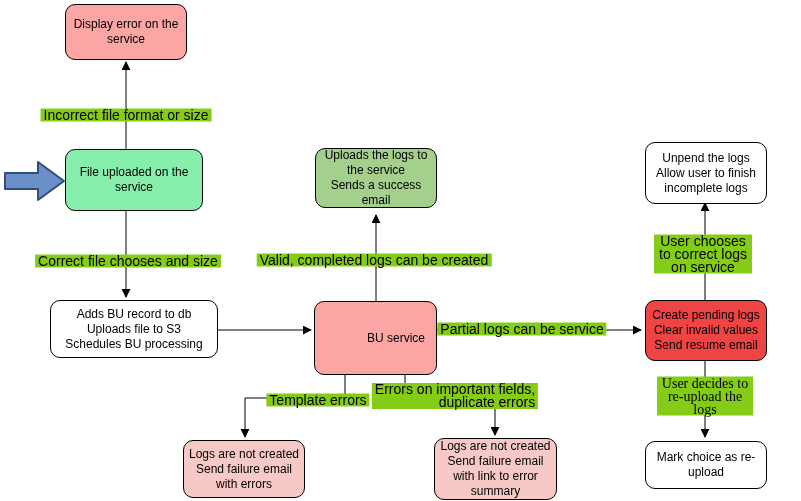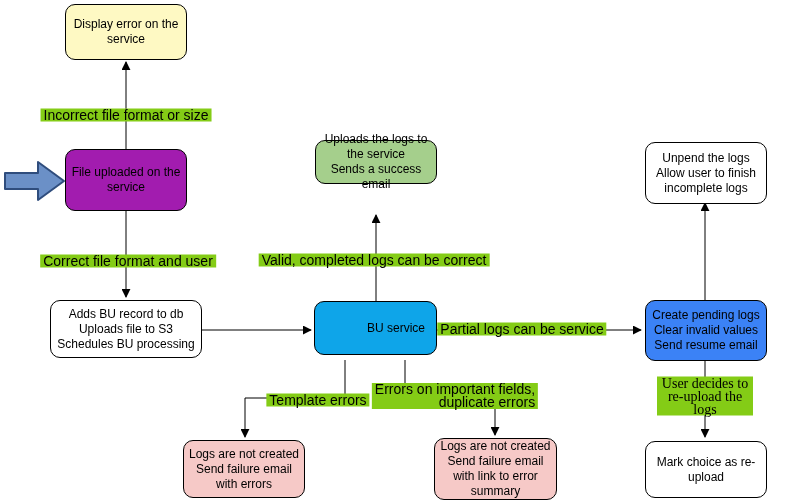--- a/index.html
+++ b/index.html
@@ -36,66 +36,67 @@
     <path d="M202,330 L311,330" fill="none" stroke="#000" stroke-width="1" marker-end="url(#ah)"></path>
     <path d="M376,301 L376,215" fill="none" stroke="#000" stroke-width="1" marker-end="url(#ah)"></path>
     <path d="M437,330 L641,330" fill="none" stroke="#000" stroke-width="1" marker-end="url(#ah)"></path>
     <path d="M345,360 L345,398 L245,398 L245,437" fill="none" stroke="#000" stroke-width="1" marker-end="url(#ah)"></path>
     <path d="M405,360 L405,396 L495,396 L495,435" fill="none" stroke="#000" stroke-width="1" marker-end="url(#ah)"></path>
     <path d="M705,300 L705,203" fill="none" stroke="#000" stroke-width="1" marker-end="url(#ah)"></path>
     <path d="M705,361 L705,437" fill="none" stroke="#000" stroke-width="1" marker-end="url(#ah)"></path>
     <polygon points="5,173 38,173 38,162 64,181 38,200 38,189 5,189" fill="#6b90c7" stroke="#2f4d7d" stroke-width="2" stroke-linejoin="round"></polygon>
   </svg>
 
-  <div class="node" style="left: 65px; top: 4px; width: 122px; height: 56px; background-color: #fef9c3;">Display error on the
+  <div class="node" style="left: 65px; top: 4px; width: 122px; height: 56px; background-color: #fca5a5;">Display error on the
 service</div>
 
-  <div class="node" style="left: 65px; top: 149px; width: 122px; height: 62px; background-color: #a21caf;">File uploaded on the
+  <div class="node" style="left: 65px; top: 149px; width: 138px; height: 62px; background-color: #86efac;">File uploaded on the
 service</div>
 
-  <div class="node" style="left: 50px; top: 300px; width: 152px; height: 58px; background-color: rgb(255, 255, 255);">Adds BU record to db
+  <div class="node" style="left: 50px; top: 300px; width: 168px; height: 58px; background-color: rgb(255, 255, 255);">Adds BU record to db
 Uploads file to S3
 Schedules BU processing</div>
 
-  <div class="node" style="left: 315px; top: 140px; width: 122px; height: 44px; background-color: rgb(165, 207, 140);">Uploads the logs to
+  <div class="node" style="left: 315px; top: 148px; width: 122px; height: 60px; background-color: rgb(165, 207, 140);">Uploads the logs to
 the service
 Sends a success
 email</div>
 
-  <div class="node" style="left: 314px; top: 301px; width: 123px; height: 54px; background-color: #0ea5e9; padding-left: 43px;">BU service</div>
+  <div class="node" style="left: 314px; top: 301px; width: 123px; height: 74px; background-color: #fca5a5; padding-left: 43px;">BU service</div>
 
   <div class="node" style="left: 183px; top: 440px; width: 122px; height: 58px; background-color: rgb(246, 201, 199);">Logs are not created
 Send failure email
 with errors</div>
 
   <div class="node" style="left: 434px; top: 438px; width: 123px; height: 62px; background-color: rgb(246, 201, 199);">Logs are not created
 Send failure email
 with link to error
 summary</div>
 
   <div class="node" style="left: 645px; top: 142px; width: 122px; height: 62px; background-color: rgb(255, 255, 255);">Unpend the logs
 Allow user to finish
 incomplete logs</div>
 
-  <div class="node" style="left: 645px; top: 300px; width: 122px; height: 61px; background-color: #3b82f6;">Create pending logs
+  <div class="node" style="left: 645px; top: 300px; width: 122px; height: 61px; background-color: #ef4444;">Create pending logs
 Clear invalid values
 Send resume email</div>
 
-  <div class="node" style="left: 645px; top: 441px; width: 122px; height: 57px; background-color: rgb(255, 255, 255);">Mark choice as re-
+  <div class="node" style="left: 645px; top: 441px; width: 122px; height: 48px; background-color: rgb(255, 255, 255);">Mark choice as re-
 upload</div>
 
   <div class="elabel" style="left:126px;top:115px;">Incorrect file format or size</div>
 
-  <div class="elabel" style="left:128px;top:261px;">Correct file format and user</div>
+  <div class="elabel" style="left:128px;top:261px;">Correct file chooses and size</div>
 
-  <div class="elabel" style="left:374px;top:260px;">Valid, completed logs can be correct</div>
+  <div class="elabel" style="left:374px;top:260px;">Valid, completed logs can be created</div>
 
   <div class="elabel" style="left:522px;top:329px;">Partial logs can be service</div>
 
   <div class="elabel" style="left:318px;top:400px;">Template errors</div>
 
   <div class="elabel" style="left:455px;top:396px;text-align:right;">Errors on important fields,
 duplicate errors</div>
 
+  <div class="elabel" style="left:703px;top:254px;">User chooses to correct logs on service</div>
 
   <div class="elabel" style="left:705px;top:396px;font-family:Liberation Serif, serif;">User decides to re-upload the logs</div>
 
 </div>
 
 </body></html>

